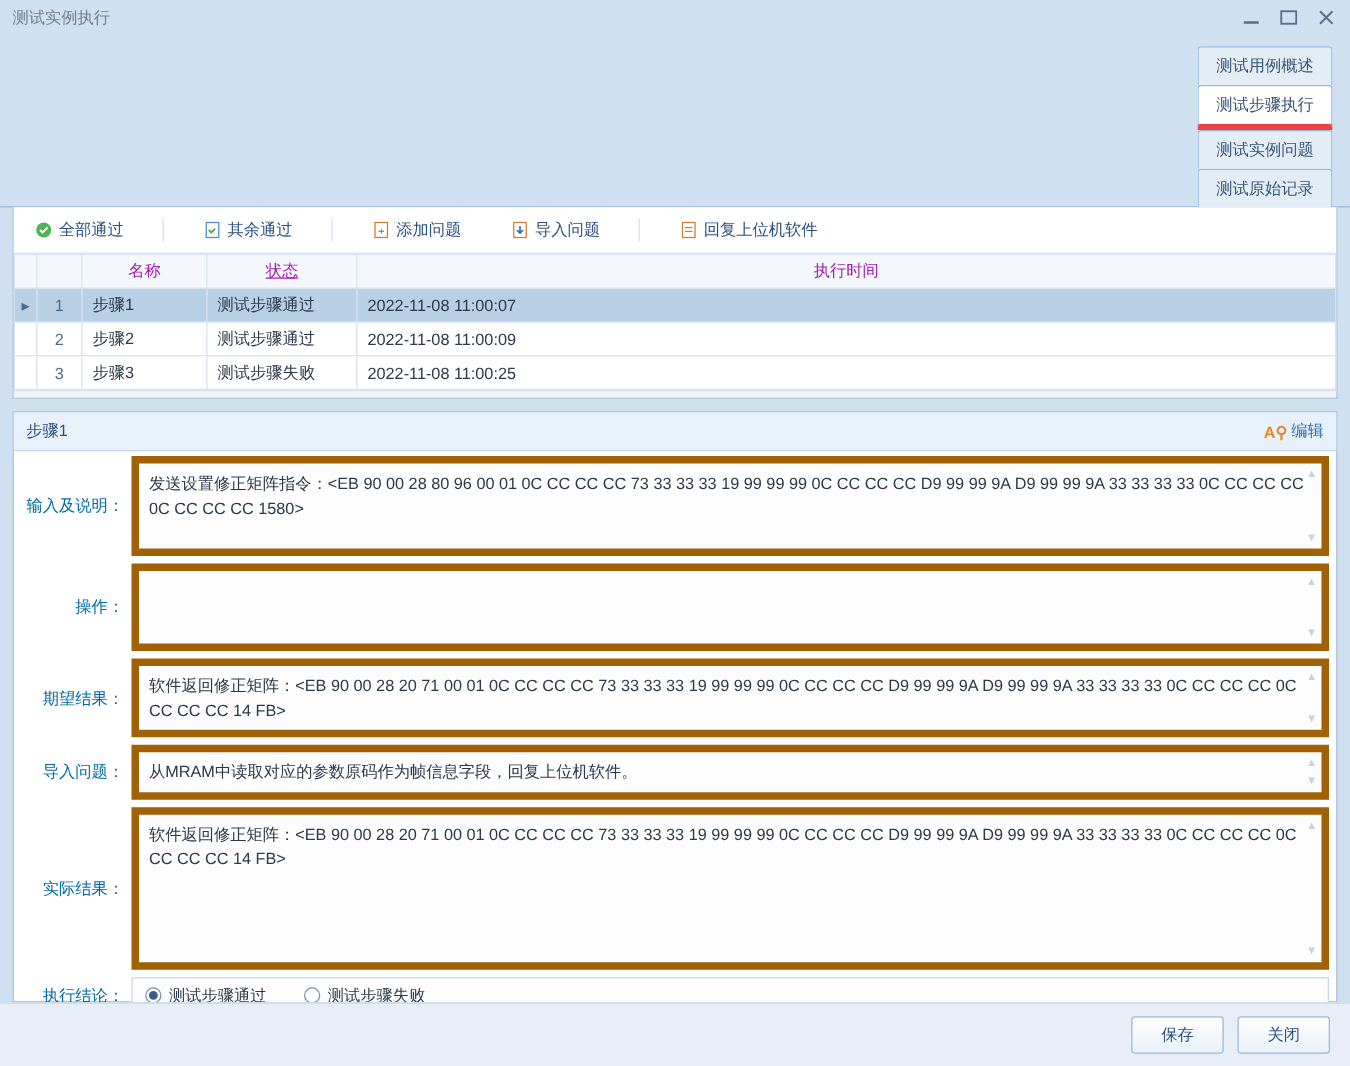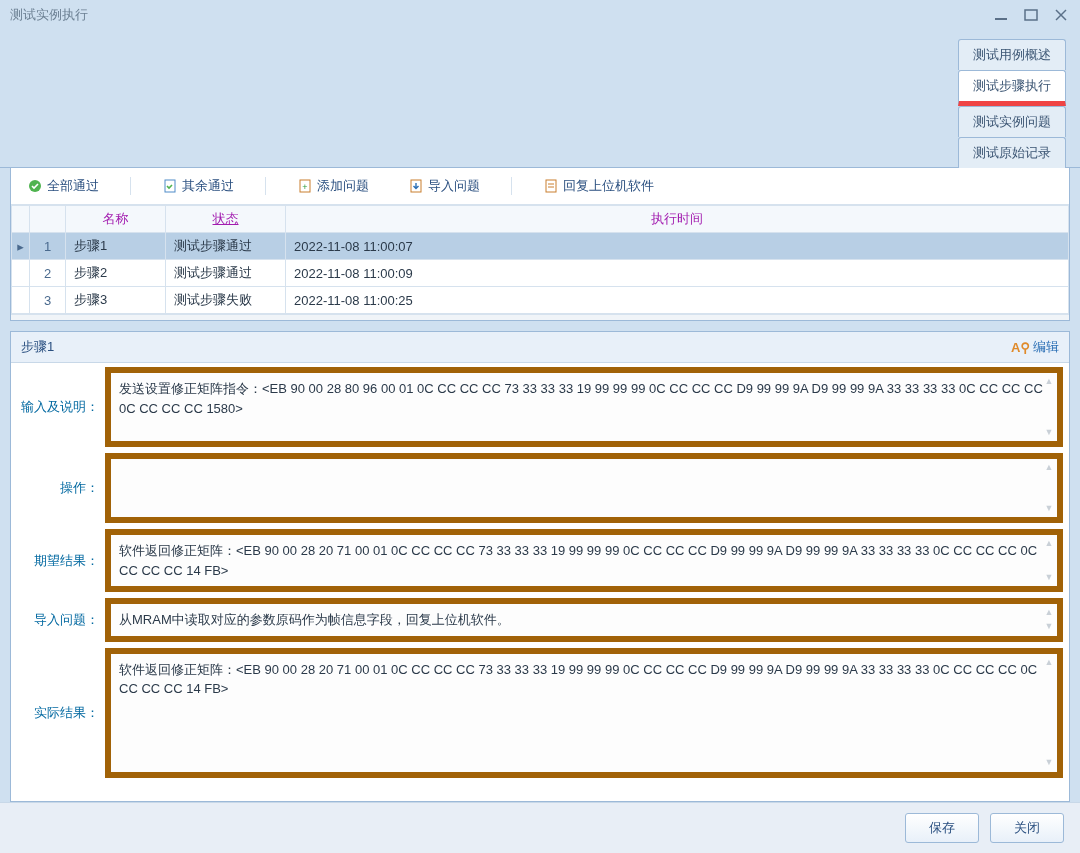--- a/index.html
+++ b/index.html
@@ -418,20 +418,33 @@
         <div class="form-label">实际结果：</div>
         <div class="form-field tall130">
           <span>软件返回修正矩阵：&lt;EB 90 00 28 20 71 00 01 0C CC CC CC 73 33 33 33 19 99 99 99 0C CC CC CC D9 99 99 9A D9 99 99 9A 33 33 33 33 0C CC CC CC 0C CC CC CC 14 FB&gt;</span>
           <div class="field-scroll">
               <span>▲</span>
               <span>▼</span>
             </div>
         </div>
       </div>
 
+      <div class="form-row">
+        <div class="form-label">执行结论：</div>
+        <div class="radio-row">
+          <div class="radio-opt">
+            <span class="radio-dot checked"></span>
+            <span>测试步骤通过</span>
+          </div>
+          <div class="radio-opt">
+            <span class="radio-dot"></span>
+            <span>测试步骤失败</span>
+          </div>
+        </div>
+      </div>
 
     </div>
   </div>
 
   <div class="footer">
     <div class="btn"><span>保存</span></div>
     <div class="btn"><span>关闭</span></div>
   </div>
 
 </div>

